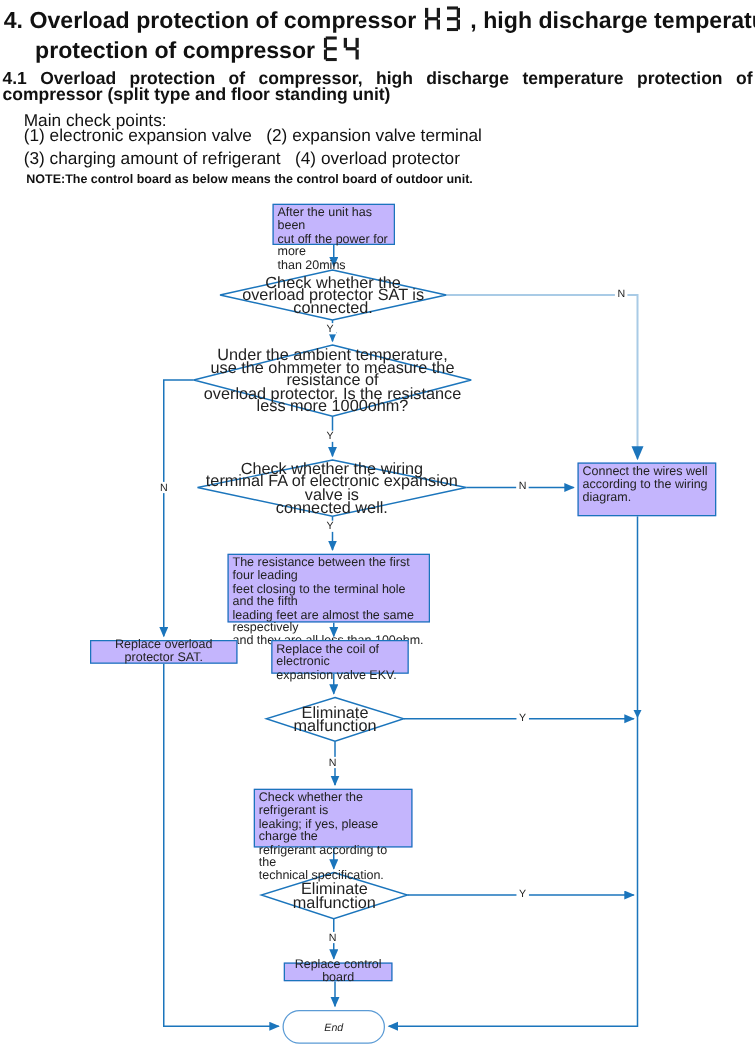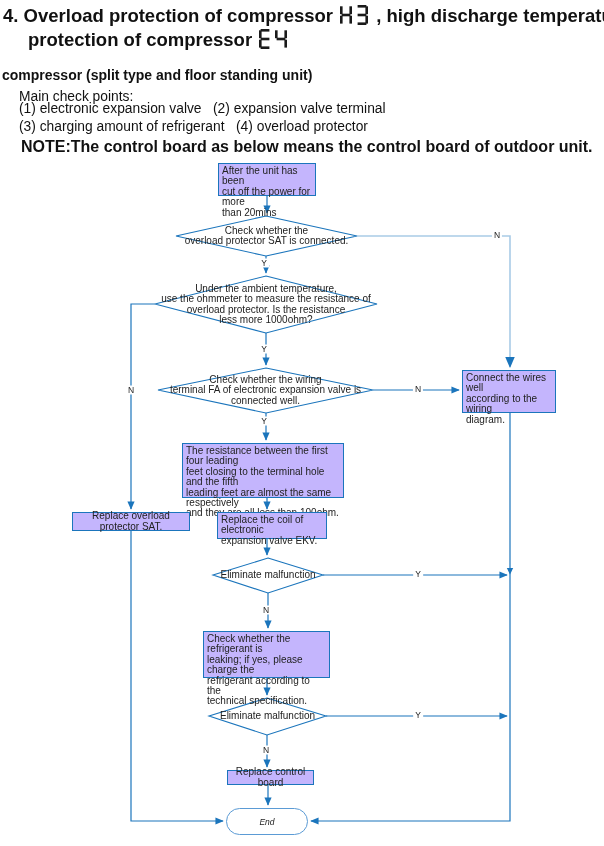--- a/index.html
+++ b/index.html
@@ -4,29 +4,29 @@
 <style>
   html,body{margin:0;padding:0;background:#fff;}
   .page{position:relative;width:604px;height:846px;background:#ffffff;overflow:hidden;
         font-family:"Liberation Sans",sans-serif;color:#1a1a1a;}
   
   .title-line{position:absolute;font-weight:bold;font-size:18.5px;white-space:nowrap;color:#111;}
   .seg-code{display:inline-block;vertical-align:-3px;margin:0 2px;}
   .section-line{position:absolute;font-weight:bold;font-size:14px;color:#111;width:600px;}
   .jl{text-align:justify;text-align-last:justify;}
   .body-line{position:absolute;font-size:13.8px;color:#111;white-space:pre;}
-  .note-line{position:absolute;font-size:16px;font-weight:bold;color:#111;white-space:pre;}
+  .note-line{position:absolute;font-size:10px;font-weight:bold;color:#111;white-space:pre;}
   
   .flow{position:absolute;left:0;top:160px;width:604px;height:686px;}
   .flow svg{position:absolute;left:0;top:0;}
   .fbox{position:absolute;box-sizing:border-box;border:1.2px solid #1b75bc;background:#c4b5fd;
         font-size:10px;line-height:10.4px;color:#222;padding:2px 3px;white-space:pre-line;}
   .fbox.center{display:flex;align-items:center;justify-content:center;text-align:center;padding:0 2px;}
   .dtext{position:absolute;display:flex;align-items:center;justify-content:center;text-align:center;
-         font-size:10px;line-height:10.2px;color:#222;white-space:pre-line;pointer-events:none;}
+         font-size:13px;line-height:10.2px;color:#222;white-space:pre-line;pointer-events:none;}
   .endpill{position:absolute;box-sizing:border-box;border:1.4px solid #5b9bd5;border-radius:14px;
            background:#fff;display:flex;align-items:center;justify-content:center;
            font-size:8.5px;color:#222;font-style:italic;}
   .lbl{position:absolute;transform:translate(-50%,-50%);font-size:8.5px;color:#1a1a1a;
        background:#fff;padding:0 2px;line-height:9px;}
 </style>
 </head>
 <body>
 
 <div class="page">
@@ -55,20 +55,21 @@
           <rect x="1.6" y="8.7" width="8.8" height="2.6" fill="#1a1a1a"></rect>
           <rect x="0" y="10.7" width="2.6" height="7.9" fill="#1a1a1a"></rect>
           <rect x="1.6" y="17.4" width="8.8" height="2.6" fill="#1a1a1a"></rect>
           <rect x="16" y="1.3" width="2.6" height="7.9" fill="#1a1a1a"></rect>
           <rect x="25.4" y="1.3" width="2.6" height="7.9" fill="#1a1a1a"></rect>
           <rect x="17.6" y="8.7" width="8.8" height="2.6" fill="#1a1a1a"></rect>
           <rect x="25.4" y="10.7" width="2.6" height="7.9" fill="#1a1a1a"></rect>
         </svg></span>
   </div>
 
+  <div class="section-line jl" style="left:2px;top:54px;">4.1 Overload protection of compressor, high discharge temperature protection of</div>
   <div class="section-line" style="left:2px;top:67px;">compressor (split type and floor standing unit)</div>
 
   <div class="body-line" style="left:19px;top:89px;">Main check points:</div>
   <div class="body-line" style="left:19px;top:101px;">(1) electronic expansion valve   (2) expansion valve terminal</div>
   <div class="body-line" style="left:19px;top:119px;">(3) charging amount of refrigerant   (4) overload protector</div>
   <div class="note-line" style="left:21px;top:138px;">NOTE:The control board as below means the control board of outdoor unit.</div>
 
   <div class="flow">
 
     <svg width="604" height="686" viewBox="0 0 604 686">
@@ -107,21 +108,21 @@
         <polygon points="266,208 373,230 266,253 158,230"></polygon>
         <polygon points="268,398 323,415 268,433 213,415"></polygon>
         <polygon points="267,538 326,556 267,575 209,556"></polygon>
       </g>
     </svg>
 
     <div class="fbox" style="left:218px;top:3px;width:98px;height:33px;">After the unit has been
 cut off the power for more
 than 20mins</div>
 
-    <div class="fbox" style="left:462px;top:210px;width:94px;height:43px;">Connect the wires well
+    <div class="fbox" style="left:462px;top:210px;width:111px;height:43px;">Connect the wires well
 according to the wiring
 diagram.</div>
 
     <div class="fbox" style="left:182px;top:283px;width:162px;height:55px;">The resistance between the first four leading
 feet closing to the terminal hole and the fifth
 leading feet are almost the same respectively
 and they are all less than 100ohm.</div>
 
     <div class="fbox center" style="left:72px;top:352px;width:118px;height:19px;">Replace overload protector SAT.</div>
 

